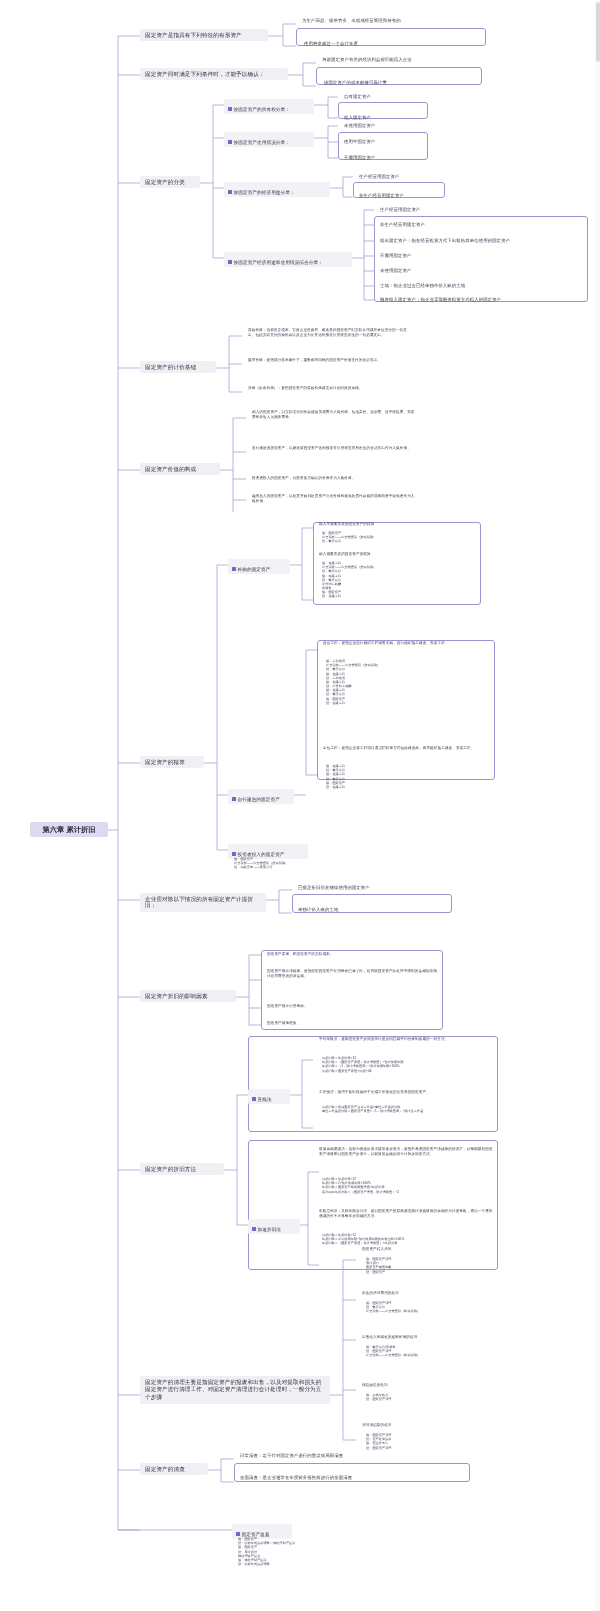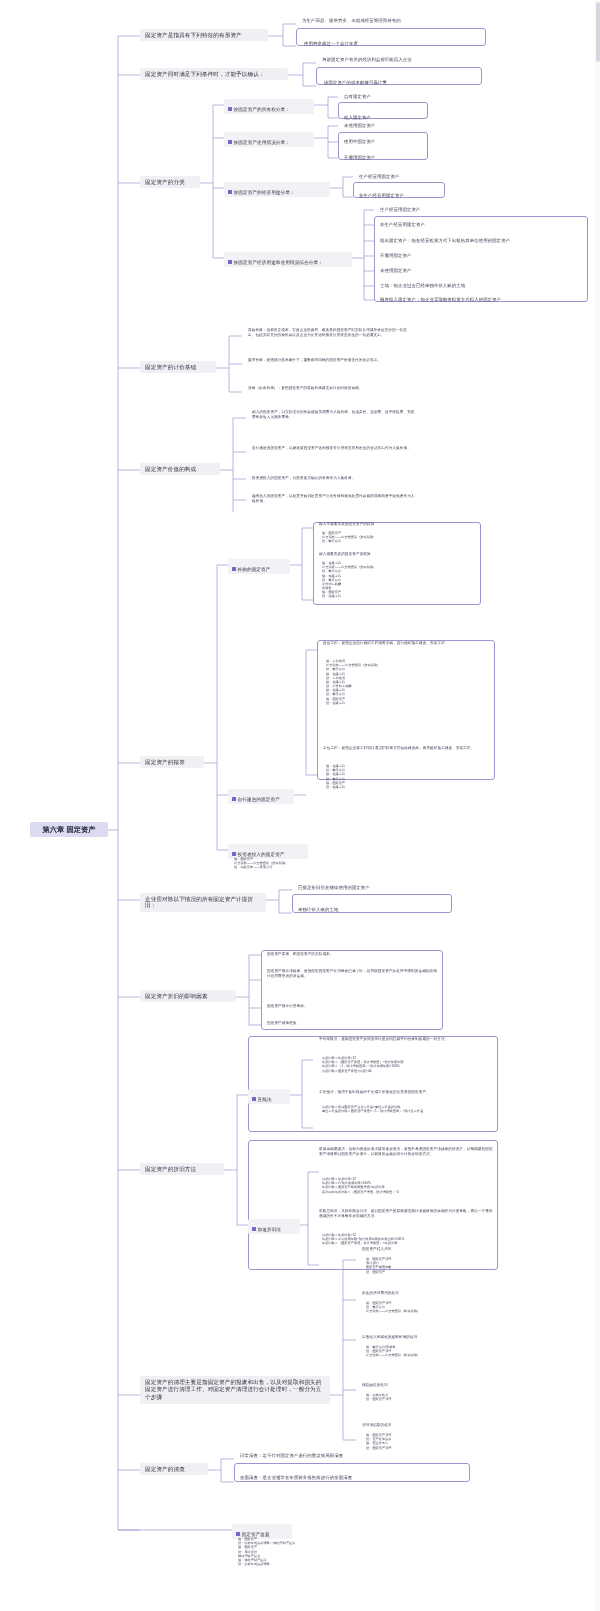--- a/index.html
+++ b/index.html
@@ -222,21 +222,21 @@
   <div class="gbox" style="left:353px;top:182px;width:92px;height:16px;"></div>
   <div class="gbox" style="left:374px;top:216px;width:214px;height:86px;"></div>
   <div class="gbox" style="left:313px;top:522px;width:168px;height:83px;"></div>
   <div class="gbox" style="left:317px;top:640px;width:178px;height:140px;"></div>
   <div class="gbox" style="left:292px;top:894px;width:160px;height:19px;"></div>
   <div class="gbox" style="left:261px;top:950px;width:182px;height:80px;"></div>
   <div class="gbox" style="left:248px;top:1036px;width:250px;height:96px;"></div>
   <div class="gbox" style="left:248px;top:1140px;width:250px;height:130px;"></div>
   <div class="gbox" style="left:234px;top:1463px;width:236px;height:19px;"></div>
 
-  <div class="node n-root" style="left:30px;top:822px;width:78px;text-align:center;">第六章 固定资产</div>
+  <div class="node n-root" style="left:30px;top:822px;width:78px;text-align:center;">第六章 累计折旧</div>
 
   <div class="node n-l1" style="left:140px;top:29px;width:128px;">固定资产是指具有下列特征的有形资产</div>
   <div class="node n-leaf" style="left:300px;top:17px;width:190px;">为生产商品、提供劳务、出租或经营管理而持有的</div>
   <div class="node n-leaf" style="left:302px;top:40px;width:186px;">使用寿命超过一个会计年度</div>
 
   <div class="node n-l1" style="left:140px;top:68px;width:148px;">固定资产同时满足下列条件时，才能予以确认：</div>
   <div class="node n-leaf" style="left:320px;top:56px;width:170px;">与该固定资产有关的经济利益很可能流入企业</div>
   <div class="node n-leaf" style="left:322px;top:79px;width:166px;">该固定资产的成本能够可靠计量</div>
 
   <div class="node n-l1" style="left:140px;top:176px;width:60px;">固定资产的分类</div>

